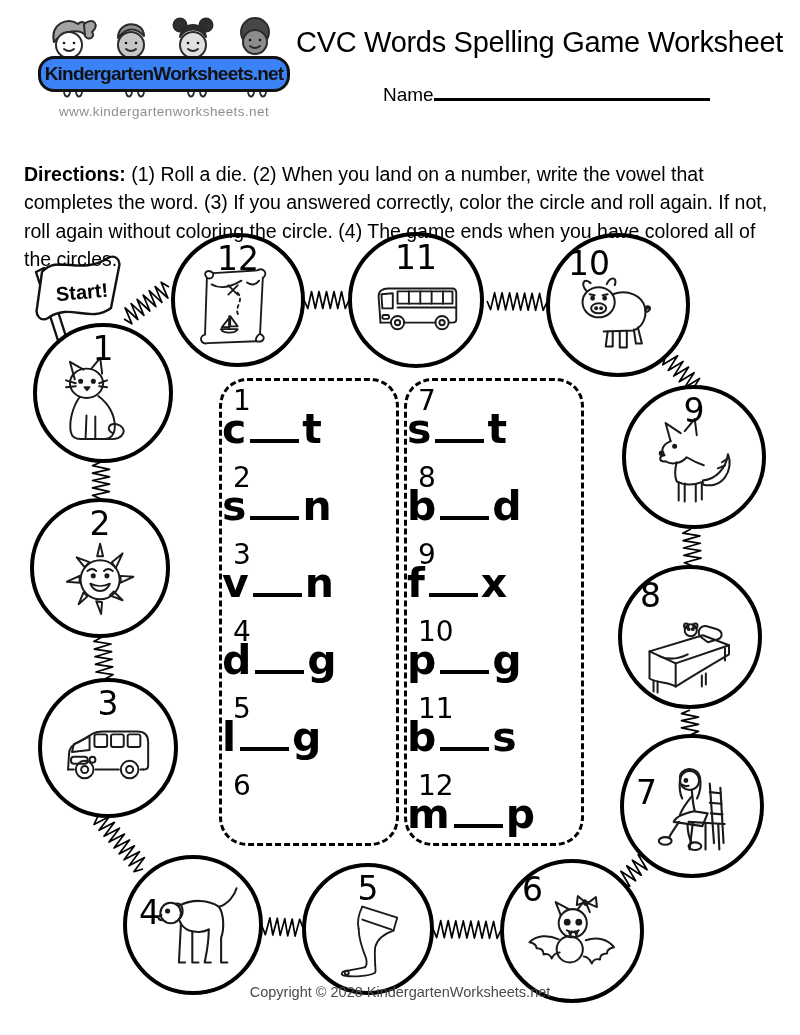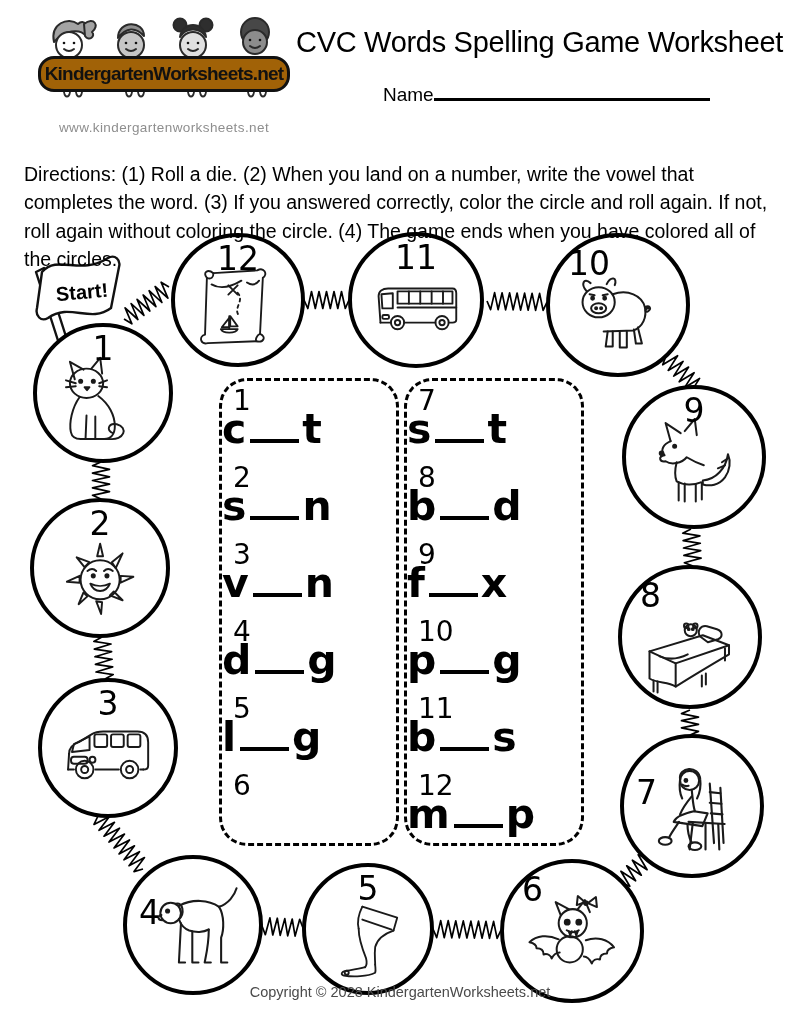--- a/index.html
+++ b/index.html
@@ -3,32 +3,32 @@
 <meta charset="utf-8">
 <style>
   html,body{margin:0;padding:0;background:#fff;}
   .page{position:relative;width:800px;height:1035px;background:#fff;overflow:hidden;
         font-family:"Liberation Sans",sans-serif;color:#000;}
 
   
   .logo-wrap{position:absolute;left:38px;top:8px;width:252px;z-index:4;}
   .logo-kids{display:block;width:252px;height:58px;}
   .logo-box{position:relative;z-index:2;margin-top:-10px;border:3px solid #111;border-radius:16px;
-            background:#a16207;height:30px;line-height:30px;text-align:center;
+            background:#3b82f6;height:30px;line-height:30px;text-align:center;
             font-family:"Liberation Sans",sans-serif;font-weight:700;font-size:19px;letter-spacing:-0.8px;color:#111;}
   .logo-feet{display:block;width:252px;height:10px;margin-top:-1px;}
-  .logo-url{margin-top:19px;text-align:center;font-size:13.5px;letter-spacing:0.4px;color:#8e8e8e;}
+  .logo-url{margin-top:3px;text-align:center;font-size:13.5px;letter-spacing:0.4px;color:#8e8e8e;}
 
   .title{position:absolute;left:296px;top:26px;width:498px;font-size:29px;font-weight:400;
          letter-spacing:-0.3px;white-space:nowrap;z-index:4;}
   .name-line{position:absolute;left:383px;top:84px;font-size:19px;z-index:4;}
   .nline{display:inline-block;width:276px;border-bottom:3px solid #000;}
 
   .directions{position:absolute;left:24px;top:140px;width:758px;font-size:19.5px;line-height:1.47;z-index:3;}
-  .directions b{font-weight:400;}
+  .directions b{font-weight:700;}
 
   
   #springs{position:absolute;left:0;top:0;z-index:1;pointer-events:none;}
   .flag-svg{position:absolute;left:26px;top:250px;z-index:1;}
   .flag-label{position:absolute;left:44px;top:281px;width:76px;text-align:center;z-index:1;
               font-size:20px;font-weight:600;transform:rotate(-5deg);}
 
   .pcircle{position:absolute;border:4px solid #000;border-radius:50%;background:#fff;
            box-sizing:border-box;z-index:2;}
   .num{position:absolute;font-family:"DejaVu Sans",sans-serif;font-size:33px;font-weight:400;line-height:1;z-index:2;}

